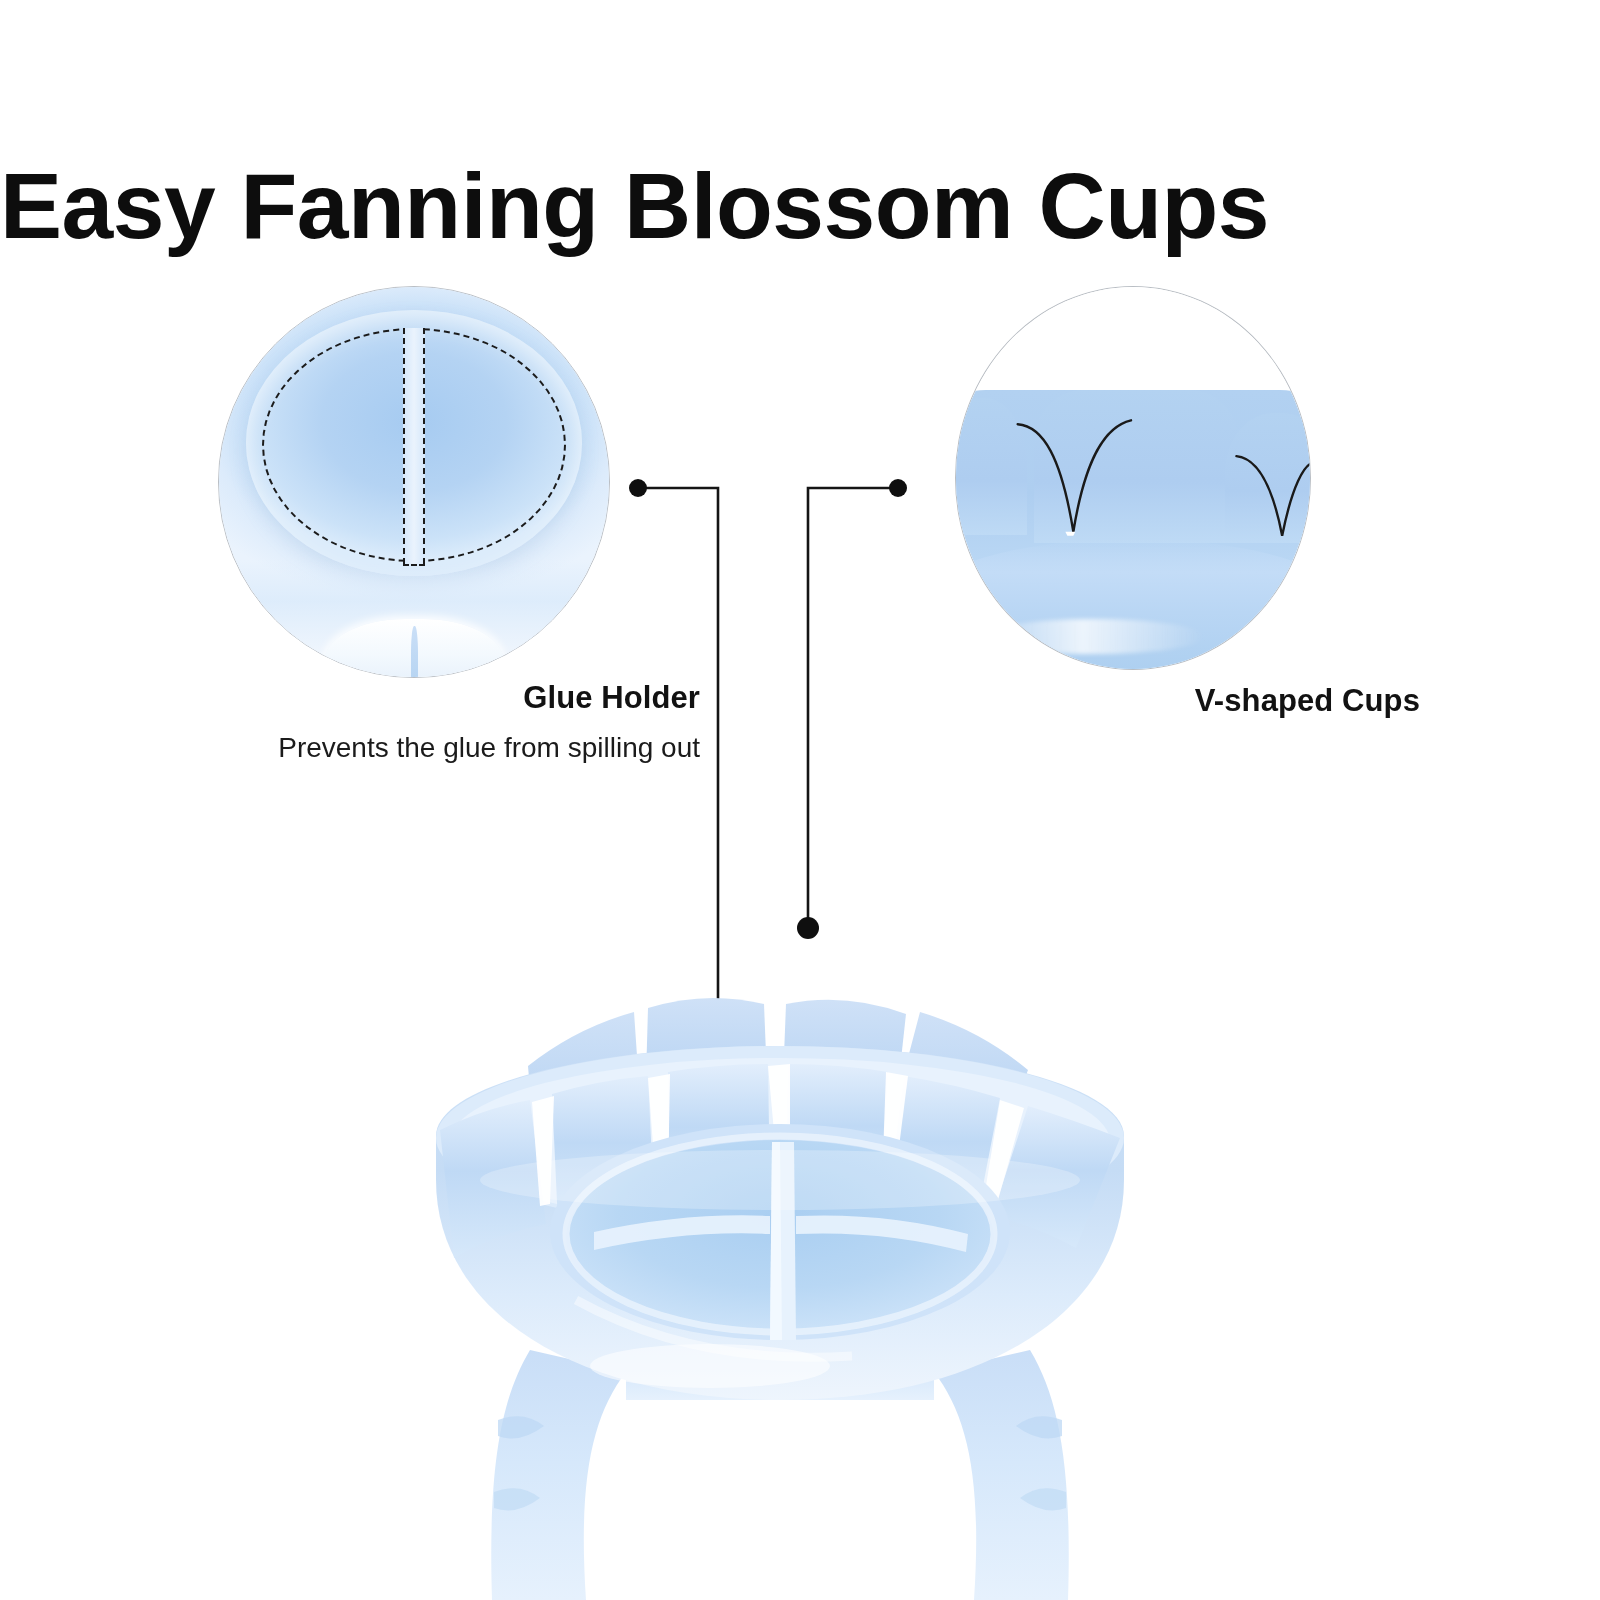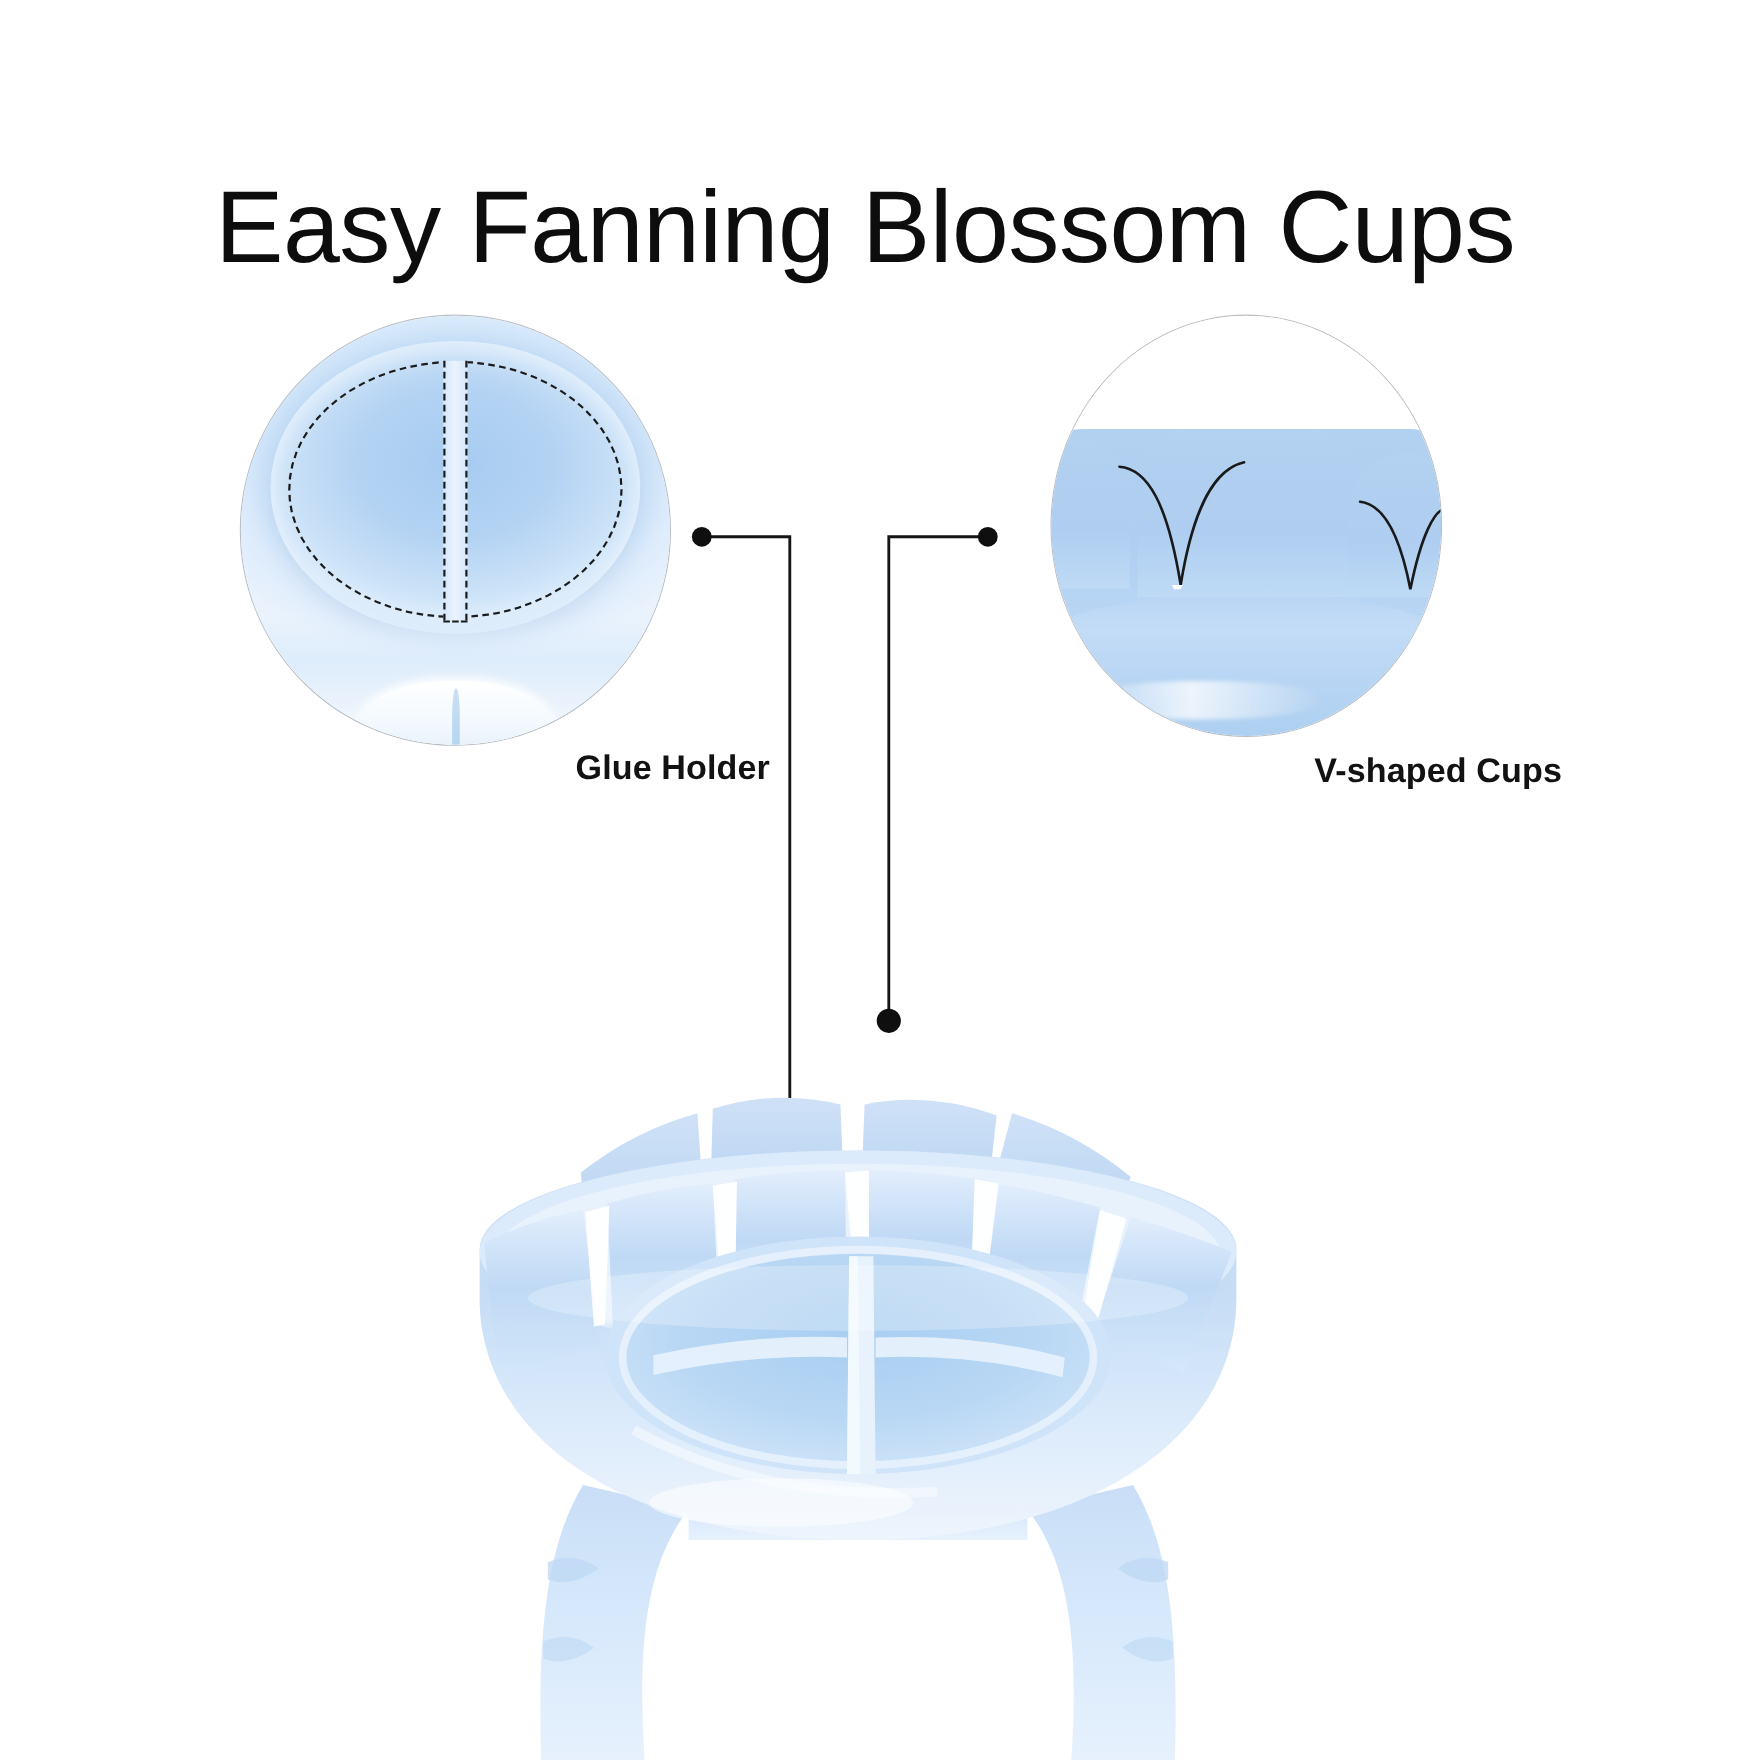--- a/index.html
+++ b/index.html
@@ -15,23 +15,23 @@
     font-family: "DejaVu Sans", "Liberation Sans", sans-serif;
     color: #111111;
   }
 
   
   .title {
     position: absolute;
     top: 96px;
     left: 0;
     width: 1573px;
-    text-align: center;
+    text-align: left;
     font-size: 93px;
-    font-weight: 400;
+    font-weight: 700;
     letter-spacing: -0.5px;
     line-height: 1.05;
     color: #0d0d0d;
     font-family: "Liberation Sans", sans-serif;
     white-space: nowrap;
   }
 
   
   .callout-circle {
     position: absolute;
@@ -261,20 +261,21 @@
   <circle cx="718" cy="1150" r="11" fill="#0f0f0f"></circle>
 
   <path d="M898 488 L 808 488 L 808 928" fill="none" stroke="#151515" stroke-width="2.6"></path>
   <circle cx="898" cy="488" r="9" fill="#0f0f0f"></circle>
   <circle cx="808" cy="928" r="11" fill="#0f0f0f"></circle>
 </svg>
 
 <div class="caption-block" id="caption-left">
   <div class="caption-heading">Glue Holder</div>
   <p class="caption-desc">
+    <span>Prevents the glue from spilling out</span>
   </p>
 </div>
 
 <div class="caption-block" id="caption-right">
   <div class="caption-heading">V-shaped Cups</div>
 </div>
 
 <div id="product">
   <svg class="prod-svg" viewBox="0 0 800 720" preserveAspectRatio="none">
     <defs>

